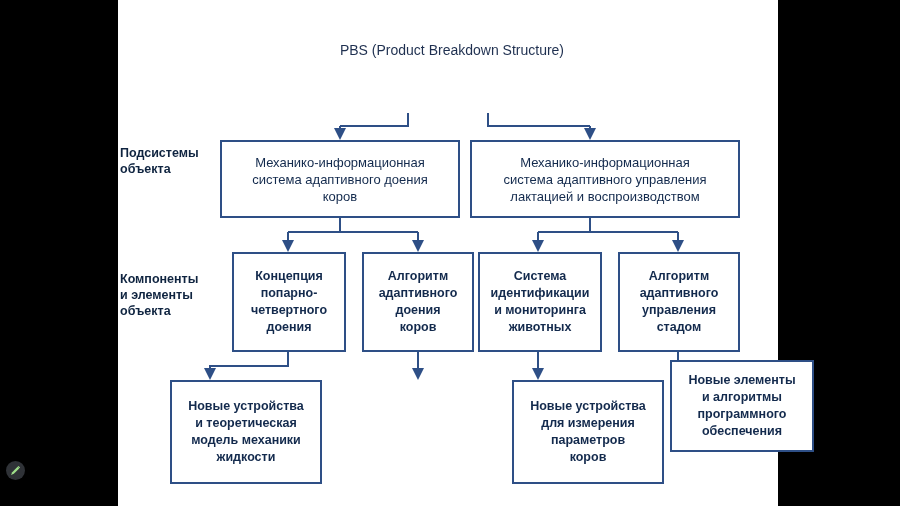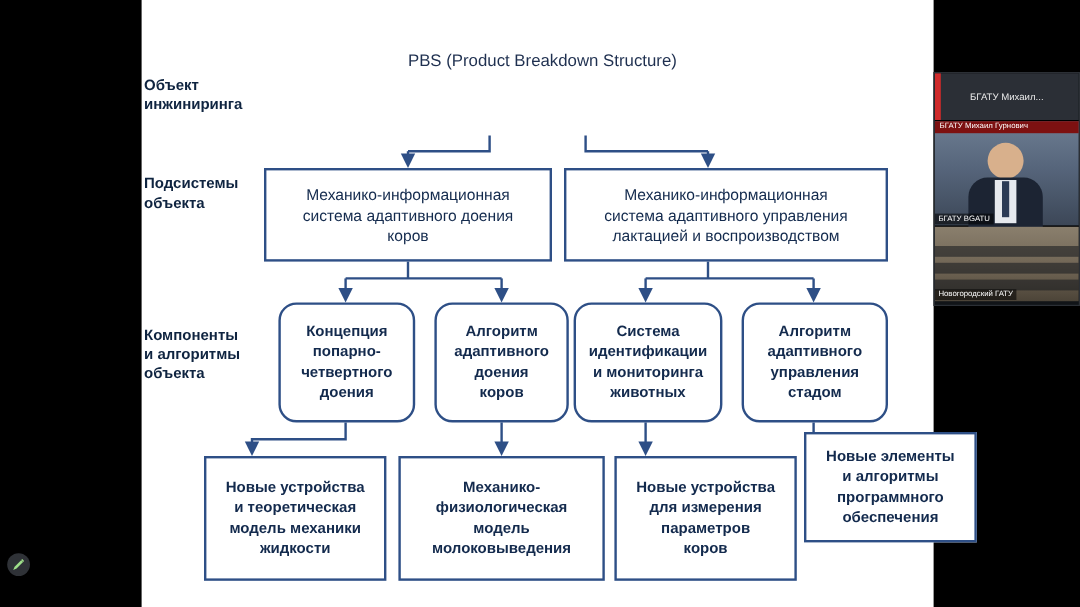--- a/index.html
+++ b/index.html
@@ -67,21 +67,21 @@
     line-height: 17px;
     display: flex;
     align-items: center;
     justify-content: center;
     text-align: center;
     padding: 3px 5px;
     white-space: pre-line;
   }
   .box.lvl1 { font-size: 13.5px; }
   .box.lvl2 { font-size: 13px; font-weight: normal; text-align: center; }
-  .box.lvl3 { font-size: 12.5px; font-weight: bold; border-radius: 15px; }
+  .box.lvl3 { font-size: 12.5px; font-weight: bold; }
   .box.lvl4 { font-size: 12.5px; font-weight: bold; margin-left: 44px; }
 
   
   #wires {
     position: absolute;
     left: 0; top: 0;
     width: 660px; height: 506px;
     pointer-events: none;
   }
 
@@ -238,26 +238,24 @@
         <polygon points="300,252 294,240 306,240"></polygon>
         <polygon points="420,252 414,240 426,240"></polygon>
         <polygon points="560,252 554,240 566,240"></polygon>
         <polygon points="92,380 86,368 98,368"></polygon>
         <polygon points="300,380 294,368 306,368"></polygon>
         <polygon points="420,380 414,368 426,368"></polygon>
         <polygon points="560,380 554,368 566,368"></polygon>
       </g>
     </svg>
 
-    <div class="rowlabel" id="lbl-object" style="white-space:pre-line">Объект
-инжиниринга</div>
     <div class="rowlabel" id="lbl-subsys" style="white-space:pre-line">Подсистемы
 объекта</div>
     <div class="rowlabel" id="lbl-comp" style="white-space:pre-line">Компоненты
-и алгоритмы
+и элементы
 объекта</div>
 
 
     <div class="box lvl2" style="left:102px; top:140px; width:240px; height:78px;">Механико-информационная
 система адаптивного доения
 коров</div>
     <div class="box lvl2" style="left:352px; top:140px; width:270px; height:78px;">Механико-информационная
 система адаптивного управления
 лактацией и воспроизводством</div>
 
@@ -275,57 +273,30 @@
 животных</div>
     <div class="box lvl3" style="left:500px; top:252px; width:122px; height:100px;">Алгоритм
 адаптивного
 управления
 стадом</div>
 
     <div class="box lvl4" style="left:8px; top:380px; width:152px; height:104px;">Новые устройства
 и теоретическая
 модель механики
 жидкости</div>
-    <div class="box lvl4" style="left:170px; top:380px; width:172px; height:104px;">Механико-
-физиологическая
-модель
-молоковыведения</div>
     <div class="box lvl4" style="left:350px; top:380px; width:152px; height:104px;">Новые устройства
 для измерения
 параметров
 коров</div>
     <div class="box lvl4" style="left:508px; top:360px; width:144px; height:92px;">Новые элементы
 и алгоритмы
 программного
 обеспечения</div>
   </div>
 
-  <div id="video-panel">
-
-    <div class="tile" id="tile-1">
-      <div class="redbar"></div>
-      <div class="tname">БГАТУ  Михаил...</div>
-    </div>
-
-    <div class="tile" id="tile-2">
-      <div class="name-strip-red">БГАТУ Михаил Гурнович</div>
-      <div class="head"></div>
-      <div class="body"></div>
-      <div class="shirt"></div>
-      <div class="tie"></div>
-      <div class="label-strip">БГАТУ BGATU</div>
-    </div>
-
-    <div class="tile" id="tile-3">
-      <div class="rowseats" style="top:16px"></div>
-      <div class="rowseats" style="top:30px"></div>
-      <div class="rowseats" style="top:44px"></div>
-      <div class="label-strip">Новогородский ГАТУ</div>
-    </div>
-  </div>
 
   <div id="pen-button">
     <svg width="11" height="11" viewBox="0 0 11 11">
       <path d="M1 10 L2.2 7.2 L7.6 1.8 L9.2 3.4 L3.8 8.8 Z" fill="#9fe08a"></path>
       <path d="M8.1 1.3 L9.7 2.9" stroke="#9fe08a" stroke-width="1.2" fill="none"></path>
     </svg>
   </div>
 
 </div>
 

